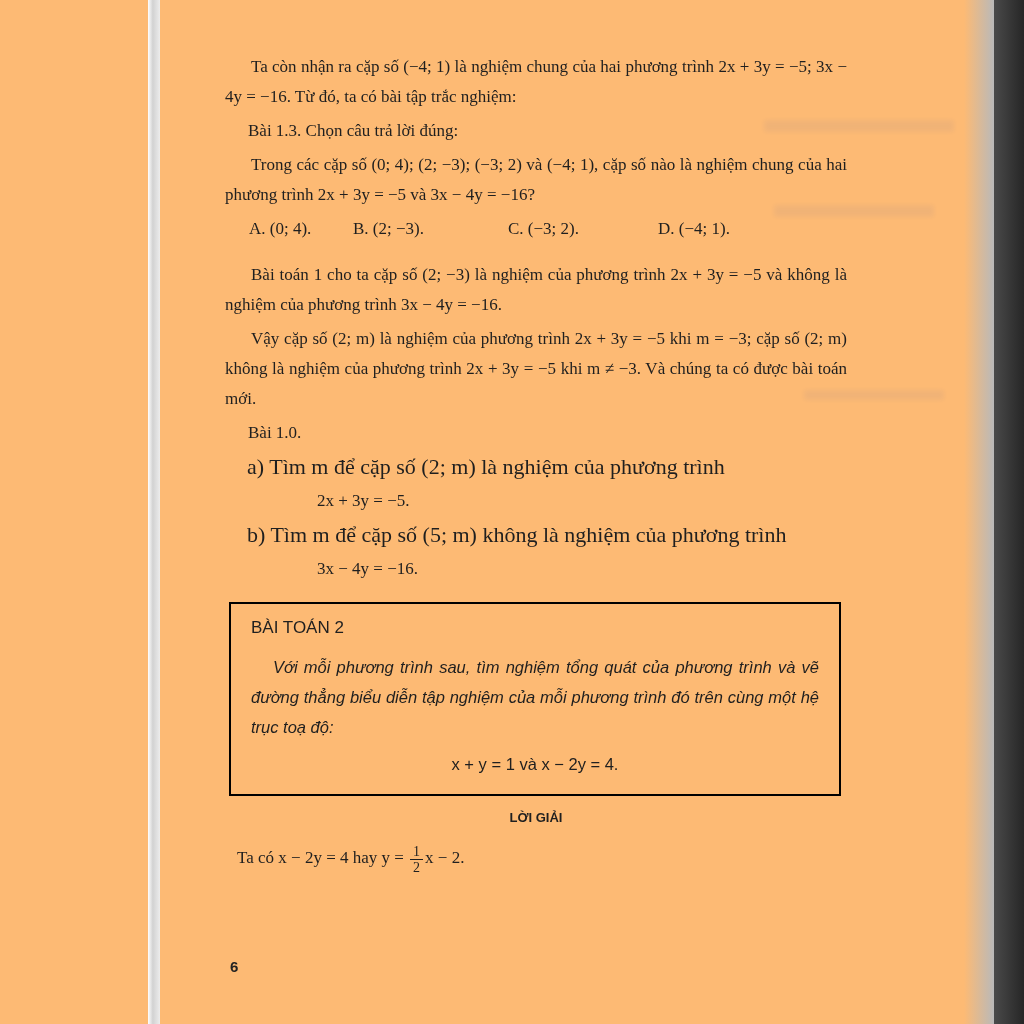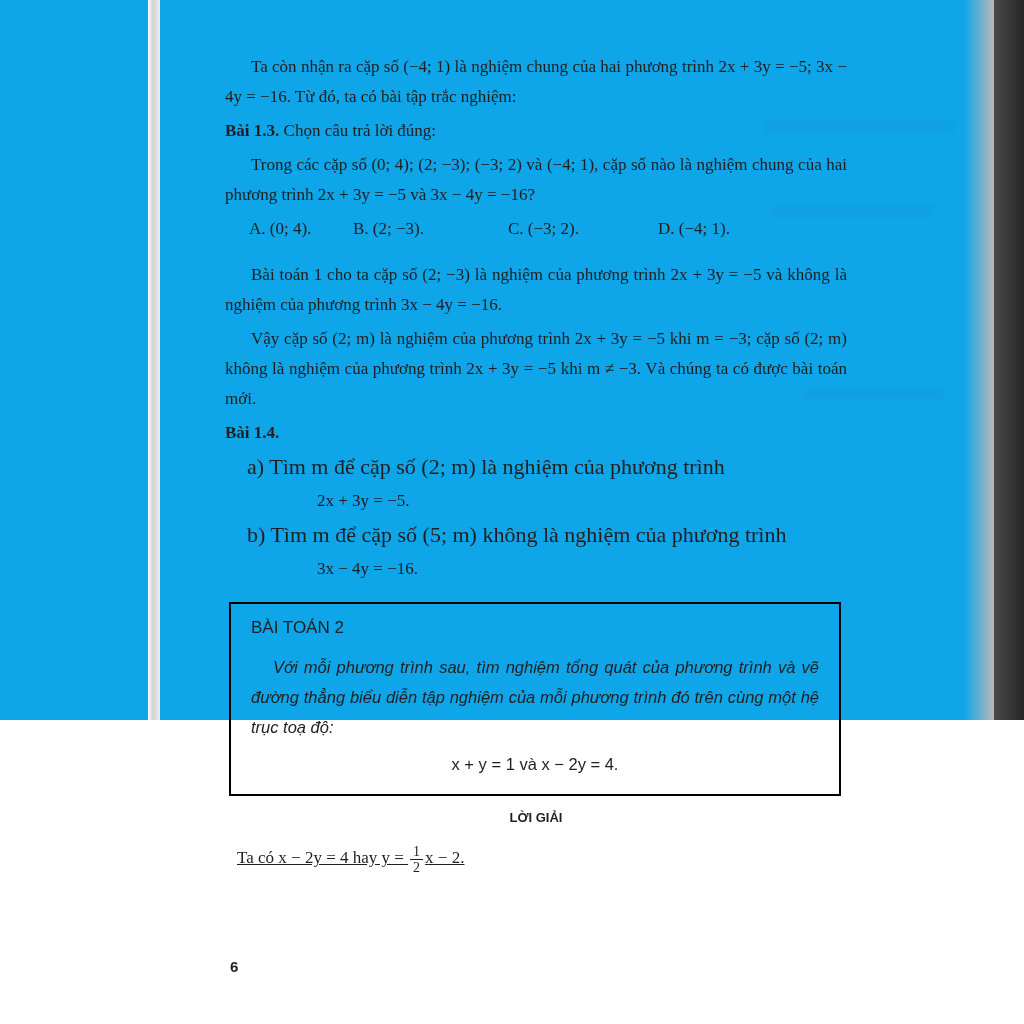--- a/index.html
+++ b/index.html
@@ -5,22 +5,22 @@
   html, body { margin: 0; padding: 0; }
   body {
     width: 1024px; height: 1024px;
     background: #ffffff;
     font-family: "Liberation Serif", "DejaVu Serif", serif;
     color: #1f1f1f;
     overflow: hidden;
   }
   .scan-page {
     position: relative;
-    width: 1024px; height: 720px;
-    background: #0ea5e9;
+    width: 1024px; height: 1024px;
+    background: #fdba74;
   }
   
   .left-strip {
     position: absolute; left: 148px; top: 0;
     width: 12px; height: 100%;
     background: linear-gradient(to right, #ffffff, #d2d2d2 40%, #ececec);
   }
   .right-shade {
     position: absolute; right: 30px; top: 0;
     width: 30px; height: 100%;
@@ -44,21 +44,21 @@
     left: 225px; top: 52px;
     width: 622px;
   }
   p, .para {
     margin: 0 0 4px 0;
     font-size: 17px;
     line-height: 30px;
     text-align: justify;
   }
   .indent { text-indent: 26px; }
-  .ex-label { font-weight: bold; }
+  .ex-label { font-weight: normal; margin-left: 23px; }
   .options-row {
     display: flex;
     margin: 2px 0 16px 0;
     font-size: 17px;
     line-height: 30px;
   }
   .options-row span { display: inline-block; }
   .opt-a { width: 128px; padding-left: 24px; box-sizing: border-box; }
   .opt-b { width: 155px; }
   .opt-c { width: 150px; }
@@ -113,21 +113,20 @@
     line-height: 38px;
     text-align: justify;
     text-indent: 26px;
     margin: 0 0 4px 0;
   }
   .solution-last {
     font-size: 17px;
     line-height: 38px;
     margin-top: 8px;
     padding-left: 12px;
-    text-decoration: underline;
   }
   .frac {
     display: inline-flex;
     flex-direction: column;
     vertical-align: middle;
     text-align: center;
     font-size: 14px;
     line-height: 15px;
     margin: 0 2px;
   }
@@ -165,21 +164,21 @@
       <span class="opt-a">A. (0; 4).</span>
       <span class="opt-b">B. (2; −3).</span>
       <span class="opt-c">C. (−3; 2).</span>
       <span class="opt-d">D. (−4; 1).</span>
     </div>
 
     <p class="indent">Bài toán 1 cho ta cặp số (2; −3) là nghiệm của phương trình 2x + 3y = −5 và không là nghiệm của phương trình 3x − 4y = −16.</p>
 
     <p class="indent">Vậy cặp số (2; m) là nghiệm của phương trình 2x + 3y = −5 khi m = −3; cặp số (2; m) không là nghiệm của phương trình 2x + 3y = −5 khi m ≠ −3. Và chúng ta có được bài toán mới.</p>
 
-    <p><span class="ex-label">Bài 1.4.</span></p>
+    <p><span class="ex-label">Bài 1.0.</span></p>
 
     <div class="list-item">a) Tìm m để cặp số (2; m) là nghiệm của phương trình</div>
     <div class="eq-line">2x + 3y = −5.</div>
     <div class="list-item">b) Tìm m để cặp số (5; m) không là nghiệm của phương trình</div>
     <div class="eq-line">3x − 4y = −16.</div>
 
     <div class="problem-box">
       <div class="problem-box-title">BÀI TOÁN 2</div>
       <div class="problem-box-body">Với mỗi phương trình sau, tìm nghiệm tổng quát của phương trình và vẽ đường thẳng biểu diễn tập nghiệm của mỗi phương trình đó trên cùng một hệ trục toạ độ:</div>
       <div class="problem-box-eq">x + y = 1 và x − 2y = 4.</div>

